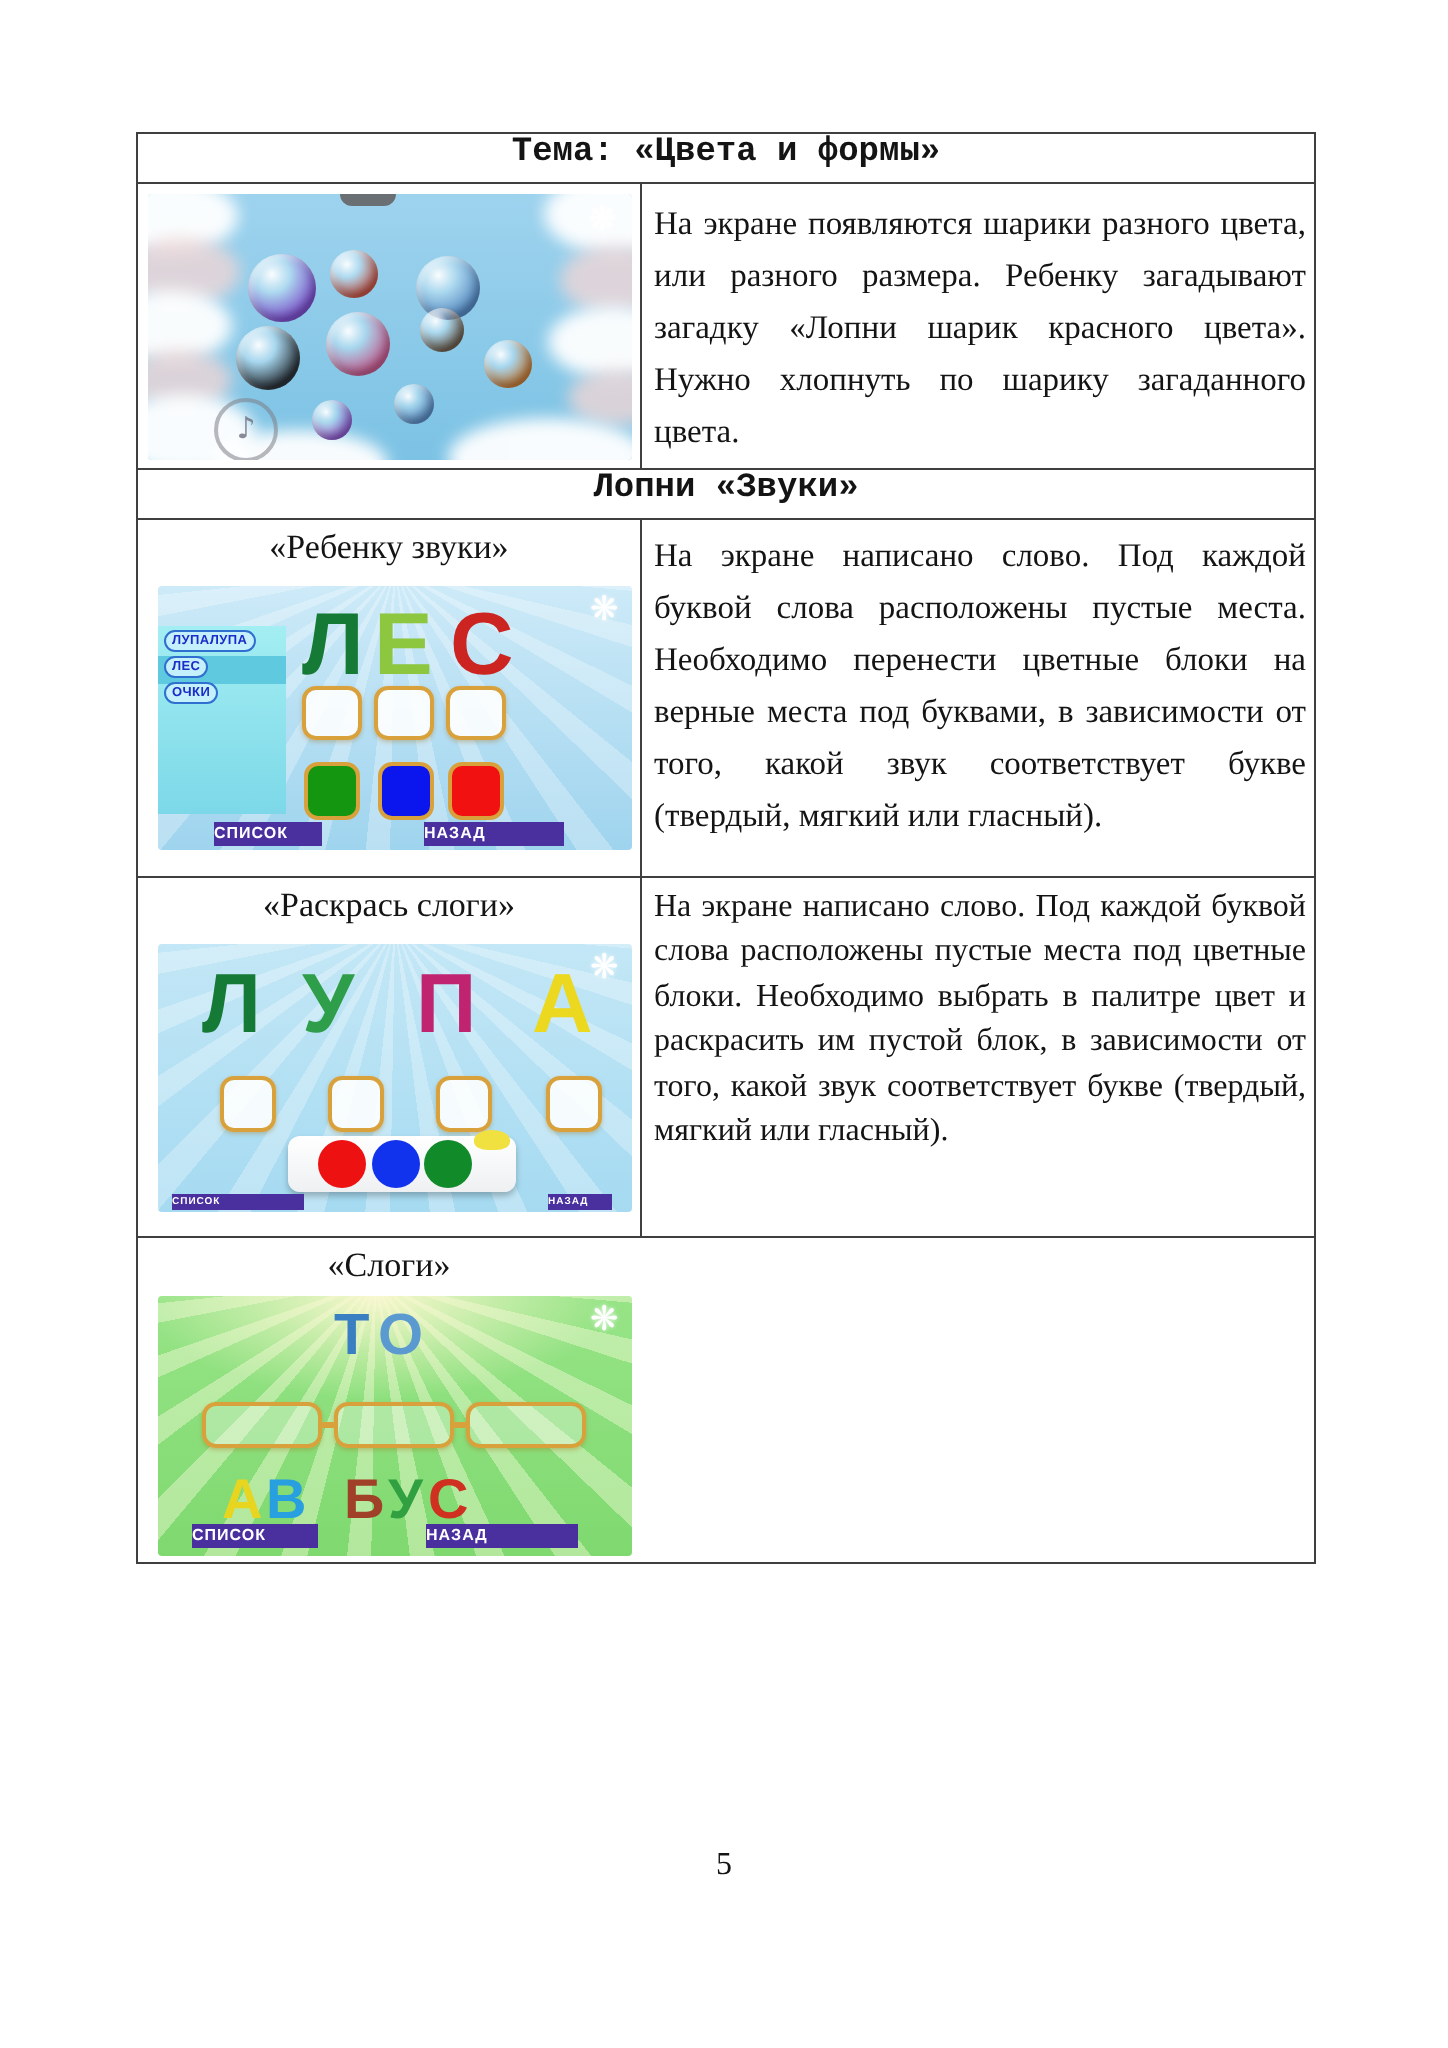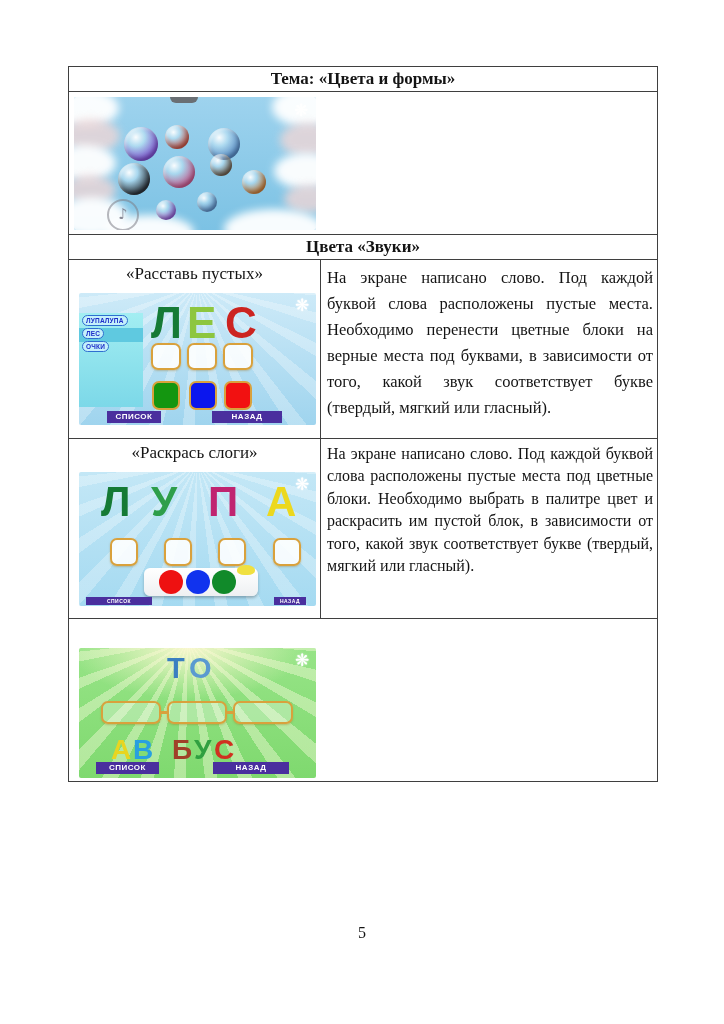--- a/index.html
+++ b/index.html
@@ -1,21 +1,21 @@
 <!DOCTYPE html>
 <html><head>
 <meta charset="utf-8">
 <style>
   html,body{margin:0;padding:0;}
   .page{position:relative;width:724px;height:1024px;background:#fff;
         font-family:"Liberation Serif",serif;color:#141414;overflow:hidden;}
   .doc-table{position:absolute;left:68px;top:66px;width:588px;border:1px solid #3f3f3f;}
   .trow{position:relative;box-sizing:border-box;}
   .trow + .trow{border-top:1px solid #3f3f3f;}
-  .head-row{text-align:center;font-weight:bold;font-size:17px;display:flex;align-items:center;justify-content:center;}
+  .head-row{text-align:center;font-weight:bold;font-size:17px;display:flex;align-items:flex-start;justify-content:center;font-family:Liberation Mono, monospace;}
   .body-row{display:grid;grid-template-columns:251px 1fr;}
   .cell-left{position:relative;box-sizing:border-box;}
   .cell-right{position:relative;box-sizing:border-box;border-left:1px solid #3f3f3f;
               padding:5px 4px 0 6px;text-align:justify;font-size:16.5px;line-height:26px;}
   .caption{text-align:center;font-size:17px;padding-top:4px;}
   .game{position:absolute;overflow:hidden;border-radius:2px;
         font-family:"Liberation Sans",sans-serif;}
   .rays{position:absolute;inset:0;pointer-events:none;
         background:repeating-conic-gradient(from -14deg at 50% -6%,rgba(255,255,255,.28) 0deg 5deg,rgba(255,255,255,0) 5deg 13deg);}
   .rays-warm{position:absolute;inset:0;pointer-events:none;
@@ -27,21 +27,21 @@
         background:radial-gradient(circle at 35% 30%,rgba(255,255,255,.95),rgba(255,255,255,.25) 28%,var(--c) 72%);
         box-shadow:inset -2px -3px 4px rgba(0,0,0,.28),inset 2px 2px 3px rgba(255,255,255,.45);}
   .snow{position:absolute;color:#fff;font-family:"DejaVu Sans",sans-serif;font-size:17px;text-shadow:0 0 2px rgba(255,255,255,.8);}
   .music{position:absolute;width:28px;height:28px;border:2px solid rgba(125,125,135,.55);border-radius:50%;
         color:rgba(110,110,125,.8);font-family:"DejaVu Sans",sans-serif;font-size:15px;text-align:center;line-height:27px;}
   .glyph{position:absolute;font-weight:bold;line-height:1;}
   .slot{position:absolute;background:rgba(255,255,255,.88);border:2px solid #d9a13c;border-radius:7px;
         box-shadow:0 1px 2px rgba(160,110,20,.35);}
   .slot.t{background:rgba(255,255,255,.30);}
   .blockc{position:absolute;border:2px solid #d9a13c;border-radius:7px;}
-  .pbtn{position:absolute;background:#4a2f9e;color:#fff;font-weight:bold;text-align:center;
+  .pbtn{position:absolute;background:#4a2f9e;color:#fff;font-weight:bold;text-align:left;
         font-family:"Liberation Sans",sans-serif;letter-spacing:.5px;}
   .sidebar{position:absolute;background:linear-gradient(#a3eef2,#7cd8e8);}
   .sideband{position:absolute;background:#5fc9e0;}
   .pill{position:relative;background:#c4f0fb;border:1px solid #2f6fd0;border-radius:6px;color:#1d2cc9;
         font-weight:bold;font-size:6.5px;padding:1px 3px;margin:2px 3px;width:fit-content;letter-spacing:.2px;}
   .palette{position:absolute;background:linear-gradient(#ffffff,#eef0f2);border-radius:6px;
         box-shadow:0 2px 3px rgba(0,0,0,.25);}
   .pcirc{position:absolute;width:24px;height:24px;border-radius:50%;}
   .dashlink{position:absolute;width:8px;height:3px;background:#d9a13c;border-radius:2px;}
   .pageno{position:absolute;left:0;top:924px;width:100%;text-align:center;font-size:16px;}
@@ -78,29 +78,32 @@
           <div class="bubble" style="left: 44px; top: 66px; width: 32px; height: 32px; --c: #2a3138;"></div>
           <div class="bubble" style="left: 89px; top: 59px; width: 32px; height: 32px; --c: #c05a8c;"></div>
           <div class="bubble" style="left: 136px; top: 57px; width: 22px; height: 22px; --c: #6b5d4e;"></div>
           <div class="bubble" style="left: 168px; top: 73px; width: 24px; height: 24px; --c: #c07a3a;"></div>
           <div class="bubble" style="left: 82px; top: 103px; width: 20px; height: 20px; --c: #8a5ac9;"></div>
           <div class="bubble" style="left: 123px; top: 95px; width: 20px; height: 20px; --c: #5a8ac0;"></div>
           <div class="music" style="left:33px;top:102px;">♪</div>
           <div class="snow" style="left:220px;top:3px;">❋</div>
         </div>
       </div>
+      <div class="cell-right" style="padding-top:7px;">
+        <span>На экране появляются шарики разного цвета, или разного размера. Ребенку загадывают загадку «Лопни шарик красного цвета». Нужно хлопнуть по шарику загаданного цвета.</span>
+      </div>
     </div>
 
     <div class="trow head-row" style="height:25px">
-      <span>Цвета «Звуки»</span>
+      <span>Лопни «Звуки»</span>
     </div>
 
     <div class="trow body-row" style="height:179px">
       <div class="cell-left">
-        <div class="caption">«Расставь пустых»</div>
+        <div class="caption">«Ребенку звуки»</div>
         <div class="game" style="left:10px;top:33px;width:237px;height:132px;background:linear-gradient(#cdeaf8,#9fd4ee);">
           <div class="rays"></div>
           <div class="sidebar" style="left:0;top:20px;width:64px;height:94px;">
             <div class="sideband" style="left:0;top:15px;width:64px;height:14px;"></div>
             <div class="pill">ЛУПАЛУПА</div>
             <div class="pill">ЛЕС</div>
             <div class="pill">ОЧКИ</div>
           </div>
           <div class="glyph" style="left: 72px; top: 8px; font-size: 44px; color: rgb(21, 122, 53);">Л</div>
           <div class="glyph" style="left: 108px; top: 8px; font-size: 44px; color: rgb(141, 198, 63);">Е</div>
@@ -145,20 +148,21 @@
         </div>
       </div>
       <div class="cell-right" style="font-size:16px;line-height:22.4px;padding-top:4px;">
         <span>На экране написано слово. Под каждой буквой слова расположены пустые места под цветные блоки. Необходимо выбрать в палитре цвет и раскрасить им пустой блок, в зависимости от того, какой звук соответствует букве (твердый, мягкий или гласный).</span>
       </div>
     </div>
 
 
     <div class="trow body-row" style="height:163px">
       <div class="cell-left">
+        <div class="caption">«Слоги»</div>
         <div class="game" style="left:10px;top:29px;width:237px;height:130px;background:linear-gradient(#97e487,#7fd96f);">
           <div class="rays-warm"></div>
           <div class="glyph" style="left: 88px; top: 6px; font-size: 29px; color: rgb(58, 127, 193);">Т</div>
           <div class="glyph" style="left: 110px; top: 6px; font-size: 29px; color: rgb(90, 154, 208);">О</div>
           <div class="slot t" style="left:22px;top:53px;width:56px;height:19px;border-width:2.5px;"></div>
           <div class="slot t" style="left:88px;top:53px;width:56px;height:19px;border-width:2.5px;"></div>
           <div class="slot t" style="left:154px;top:53px;width:56px;height:19px;border-width:2.5px;"></div>
           <div class="dashlink" style="left:81px;top:63px;"></div>
           <div class="dashlink" style="left:147px;top:63px;"></div>
           <div class="glyph" style="left: 32px; top: 88px; font-size: 28px; color: rgb(232, 213, 32);">А</div>

